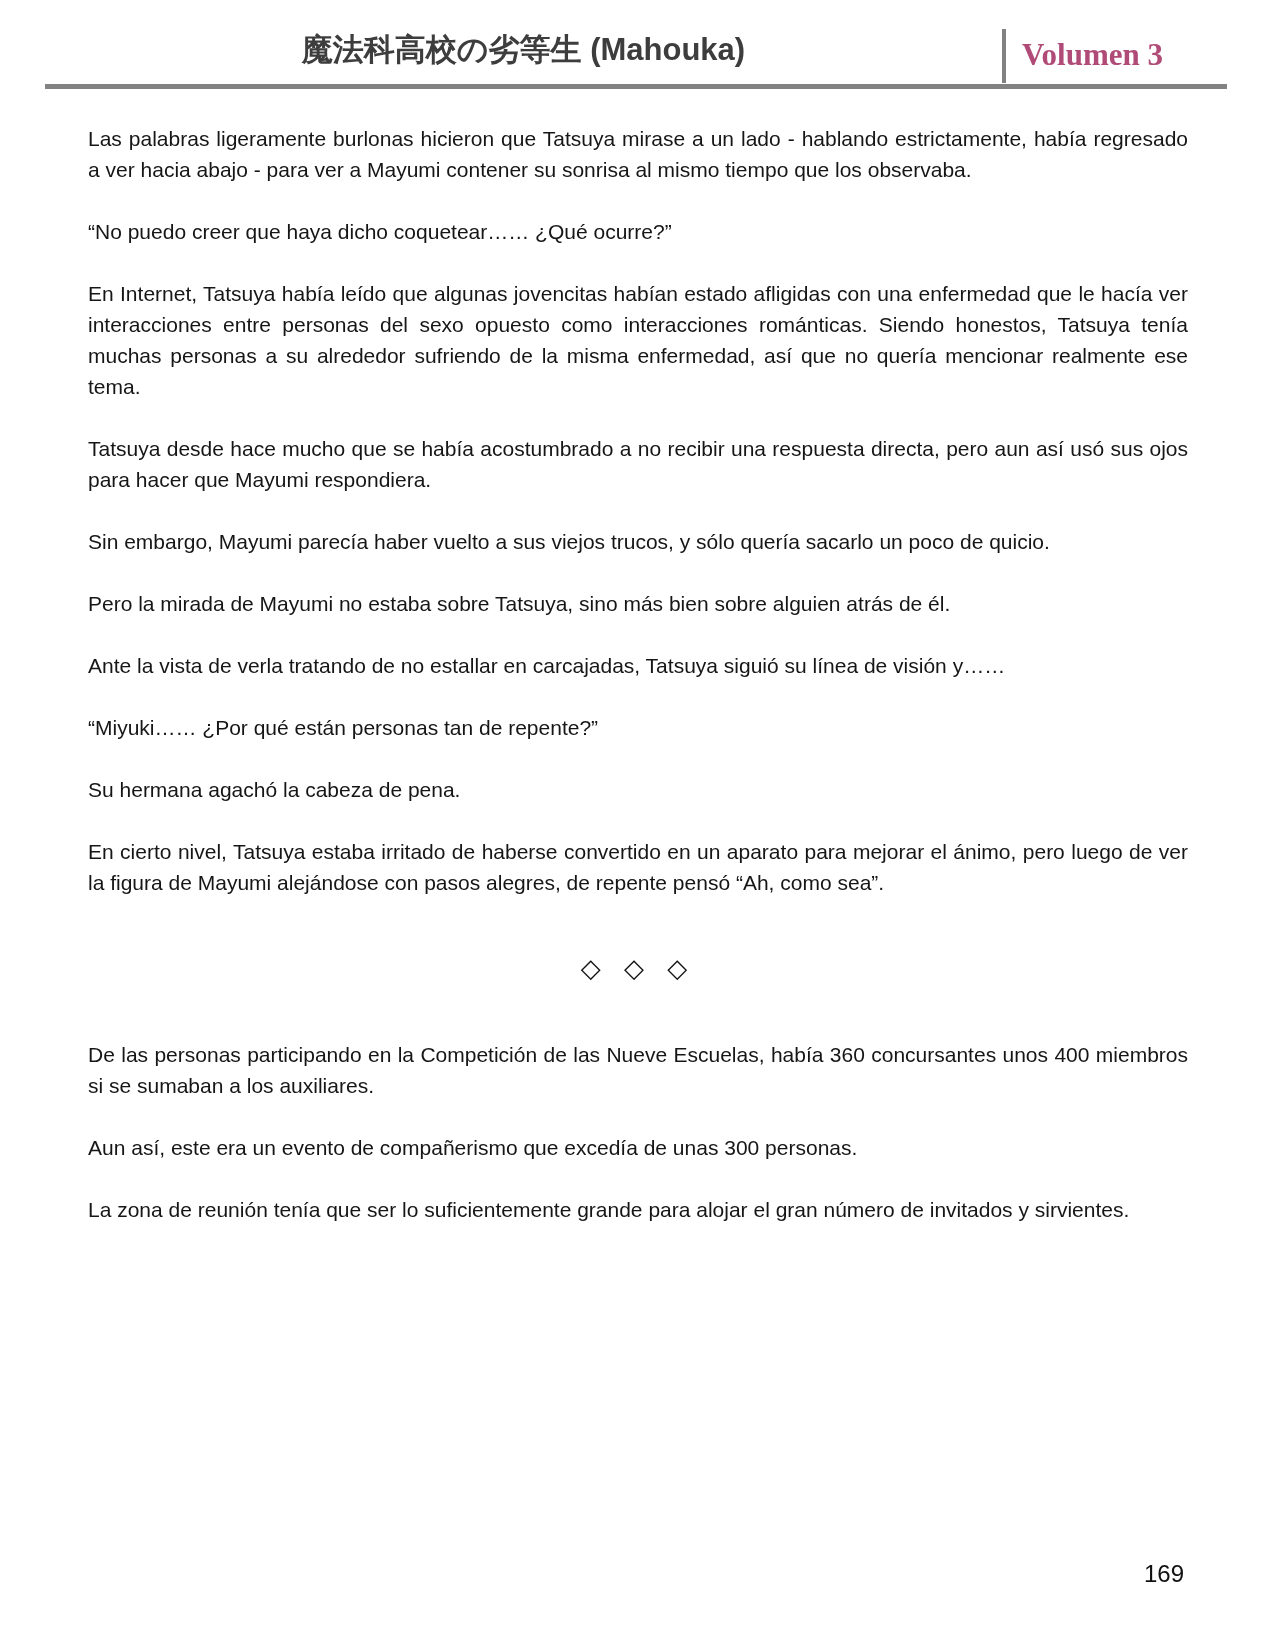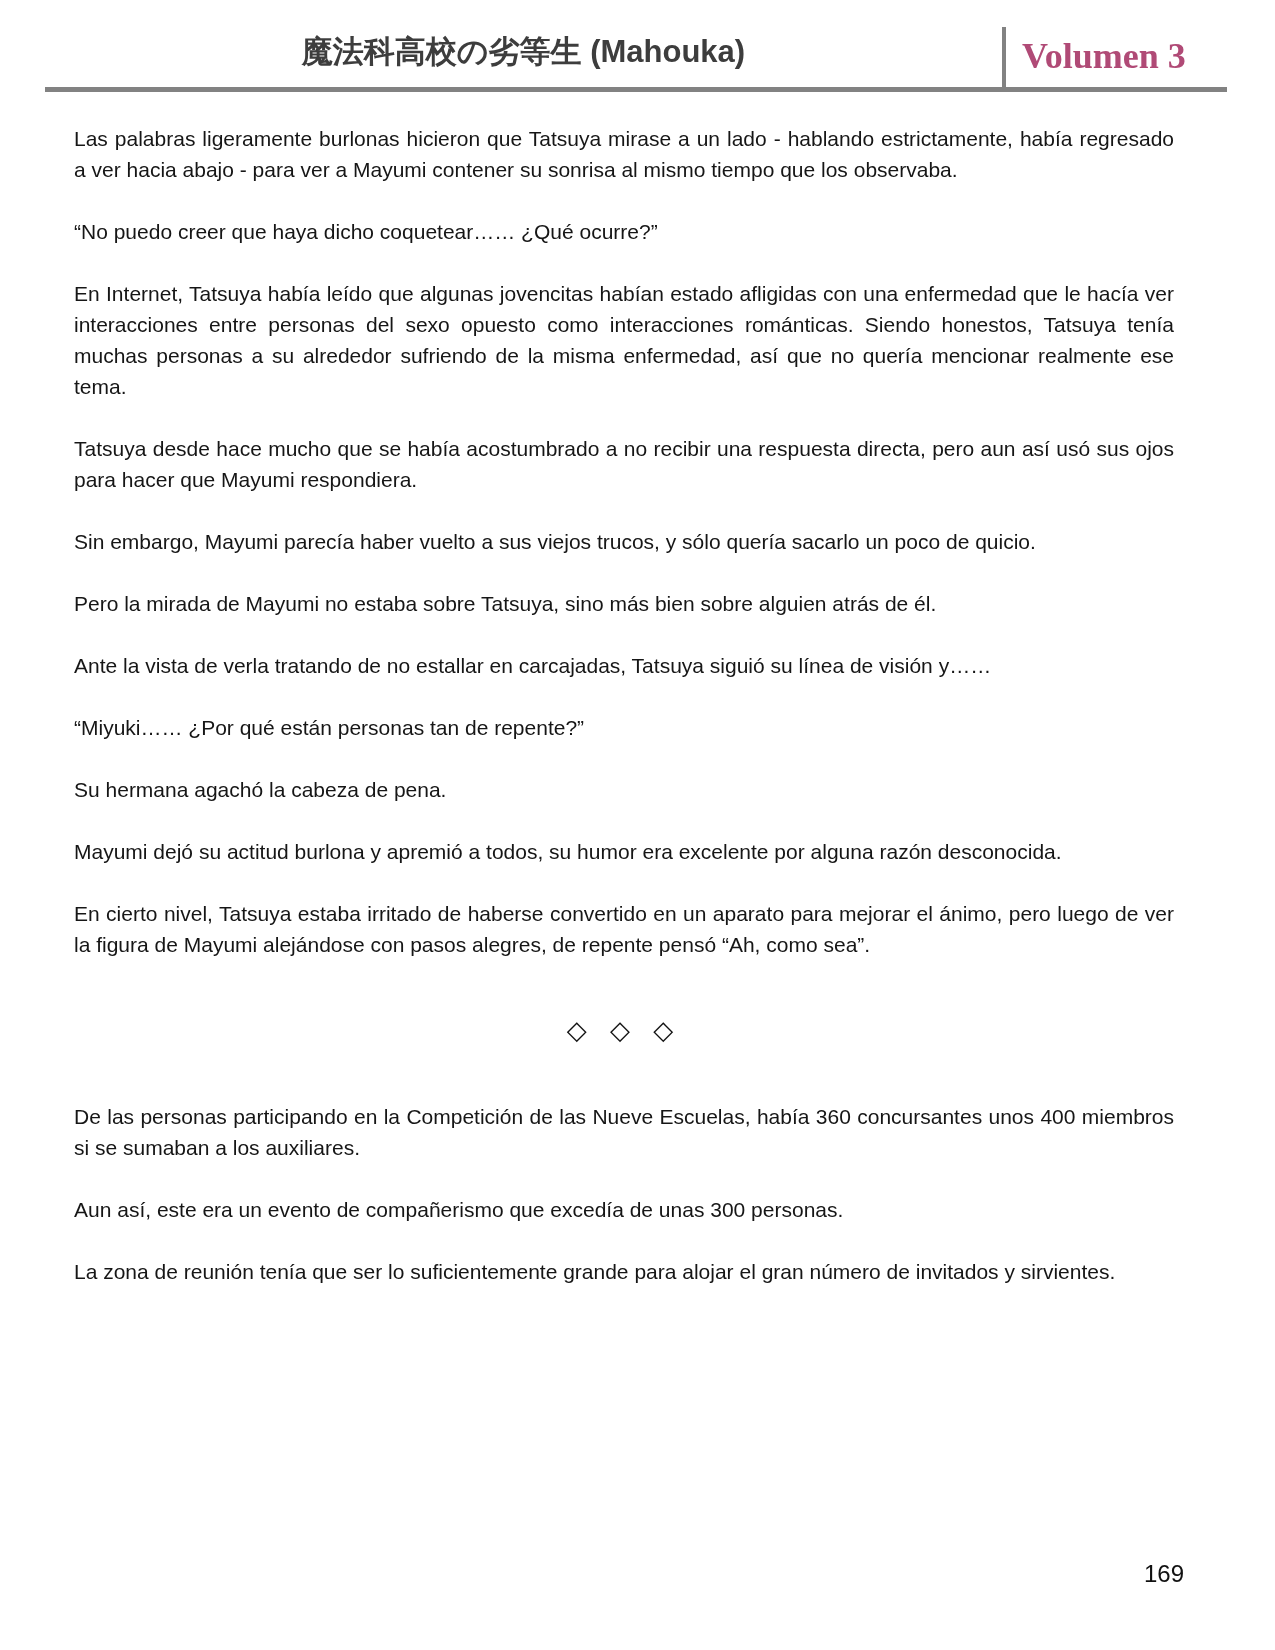--- a/index.html
+++ b/index.html
@@ -32,28 +32,28 @@
     color: var(--title, #3d3d3d);
     padding: 30px 0 14px 0;
   }
   .header-volume {
     width: 205px;
     margin-top: 27px;
     border-left: 4px solid var(--rule, #828282);
     padding: 8px 0 10px 16px;
     font-family: "Liberation Serif", "DejaVu Serif", serif;
     font-weight: bold;
-    font-size: 36px;
+    font-size: 31px;
     color: var(--accent, #b04a76);
   }
 
   
   .content {
     position: absolute;
-    left: 74px;
+    left: 88px;
     width: 1100px;
     top: 123px;
   }
   .content p {
     margin: 0 0 31px 0;
     font-size: 21px;
     line-height: 31px;
     text-align: justify;
   }
   .divider {
@@ -87,21 +87,20 @@
   <main class="content">
     <p>Las palabras ligeramente burlonas hicieron que Tatsuya mirase a un lado - hablando estrictamente, había regresado a ver hacia abajo - para ver a Mayumi contener su sonrisa al mismo tiempo que los observaba.</p>
     <p>“No puedo creer que haya dicho coquetear…… ¿Qué ocurre?”</p>
     <p>En Internet, Tatsuya había leído que algunas jovencitas habían estado afligidas con una enfermedad que le hacía ver interacciones entre personas del sexo opuesto como interacciones románticas. Siendo honestos, Tatsuya tenía muchas personas a su alrededor sufriendo de la misma enfermedad, así que no quería mencionar realmente ese tema.</p>
     <p>Tatsuya desde hace mucho que se había acostumbrado a no recibir una respuesta directa, pero aun así usó sus ojos para hacer que Mayumi respondiera.</p>
     <p>Sin embargo, Mayumi parecía haber vuelto a sus viejos trucos, y sólo quería sacarlo un poco de quicio.</p>
     <p>Pero la mirada de Mayumi no estaba sobre Tatsuya, sino más bien sobre alguien atrás de él.</p>
     <p>Ante la vista de verla tratando de no estallar en carcajadas, Tatsuya siguió su línea de visión y……</p>
     <p>“Miyuki…… ¿Por qué están personas tan de repente?”</p>
     <p>Su hermana agachó la cabeza de pena.</p>
-    <p>Mayumi dejó su actitud burlona y apremió a todos, su humor era excelente por alguna razón desconocida.</p>
     <p>En cierto nivel, Tatsuya estaba irritado de haberse convertido en un aparato para mejorar el ánimo, pero luego de ver la figura de Mayumi alejándose con pasos alegres, de repente pensó “Ah, como sea”.</p>
 
     <div class="divider">◇ ◇ ◇</div>
 
     <p>De las personas participando en la Competición de las Nueve Escuelas, había 360 concursantes unos 400 miembros si se sumaban a los auxiliares.</p>
     <p>Aun así, este era un evento de compañerismo que excedía de unas 300 personas.</p>
     <p>La zona de reunión tenía que ser lo suficientemente grande para alojar el gran número de invitados y sirvientes.</p>
   </main>
 
   <div class="page-number">169</div>

